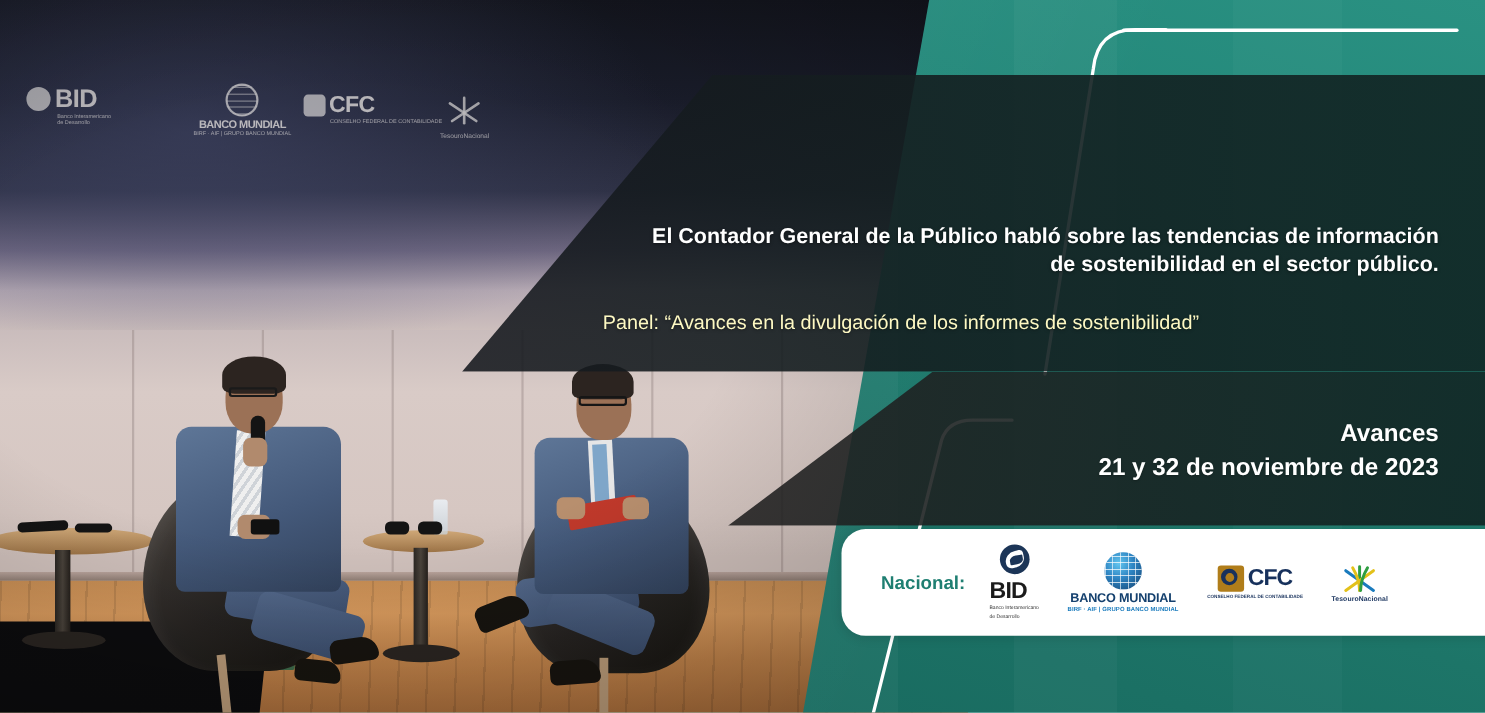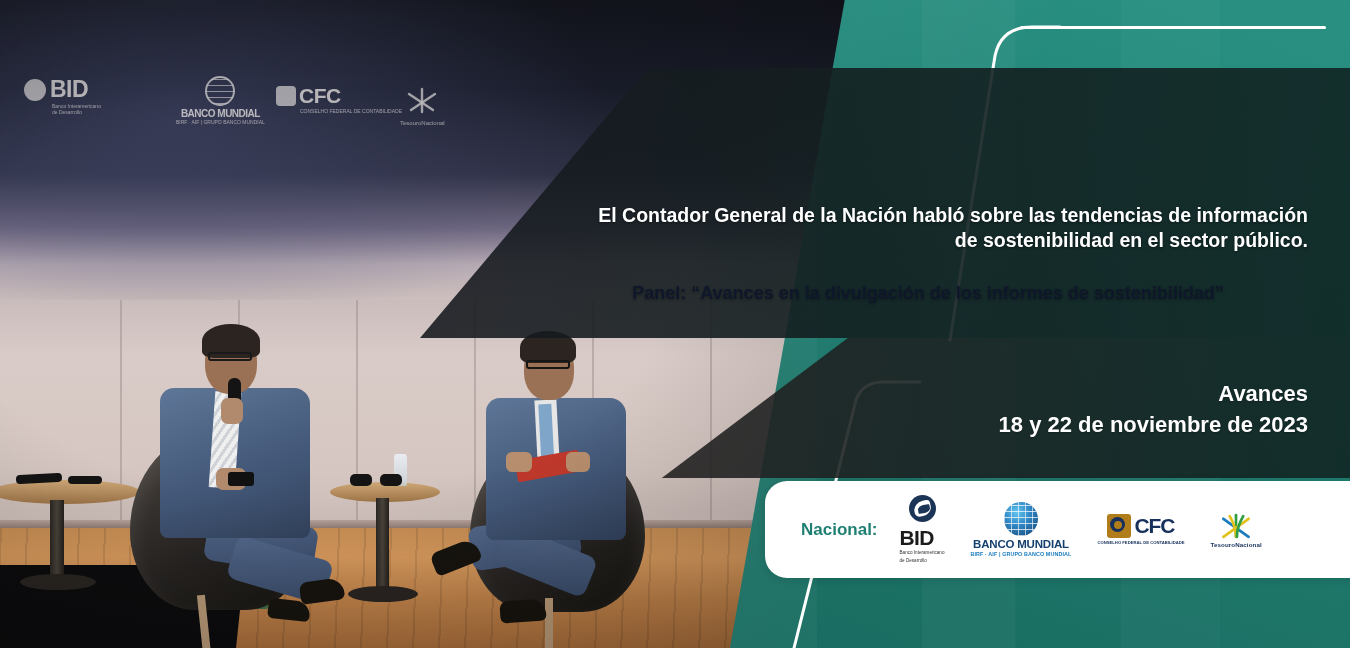--- a/index.html
+++ b/index.html
@@ -124,22 +124,22 @@
     text-shadow:0 1px 3px rgba(0,0,0,.45);
   }
   .subhead{
     position:absolute;right:42px;top:203px;width:720px;
     text-align:right;color:#ffffff;
     font-size:19.5px;line-height:25px;font-weight:bold;
     text-shadow:0 1px 3px rgba(0,0,0,.45);
   }
   .panel-line{
     position:absolute;right:42px;top:281px;width:760px;
-    text-align:center;color:#0f172a;
-    font-size:18px;line-height:24px;font-weight:bold;
+    text-align:left;color:#fef9c3;
+    font-size:18px;line-height:24px;font-weight:normal;
     text-shadow:0 1px 3px rgba(0,0,0,.4);
   }
   .placeblock{
     position:absolute;right:42px;top:378px;width:620px;
     text-align:right;color:#ffffff;font-weight:bold;
     font-size:22px;line-height:31px;
     text-shadow:0 1px 2px rgba(0,0,0,.25);
   }
 
   
@@ -323,25 +323,25 @@
     <path d="M 62 648 L 20 648 M 62 648 L 118 418 Q 126 392 152 392 L 250 392" fill="none" stroke="#ffffff" stroke-width="3" stroke-linecap="round" opacity="0"></path>
     <path d="M 34 648 L 96 400 Q 102 382 124 382 L 160 382" fill="none" stroke="#ffffff" stroke-width="3" stroke-linecap="round"></path>
   </svg>
 
   <div class="dark-panel"></div>
   <div class="dark-panel-2"></div>
   <svg style="position:absolute;left:420px;top:60px;width:400px;height:300px;pointer-events:none;" viewBox="0 0 400 300">
     <path d="M 0 0 L 120 0 L 120 300 L 0 300 Z" fill="none"></path>
   </svg>
 
-  <div class="subhead">El Contador General de la Nación habló sobre las tendencias de información de sostenibilidad en el sector público.</div>
+  <div class="subhead">El Contador General de la Público habló sobre las tendencias de información de sostenibilidad en el sector público.</div>
   <div class="panel-line">Panel: “Avances en la divulgación de los informes de sostenibilidad”</div>
   <div class="placeblock">
     <div>Avances</div>
-    <div>18 y 22 de noviembre de 2023</div>
+    <div>21 y 32 de noviembre de 2023</div>
   </div>
 
   <div class="org-card">
     <div class="org-label">Nacional:</div>
     <div class="org-logos">
 
       <div class="org-logo bid">
         <div class="bid-mark"></div>
         <div class="bid-text">
           <div class="bid-name">BID</div>

